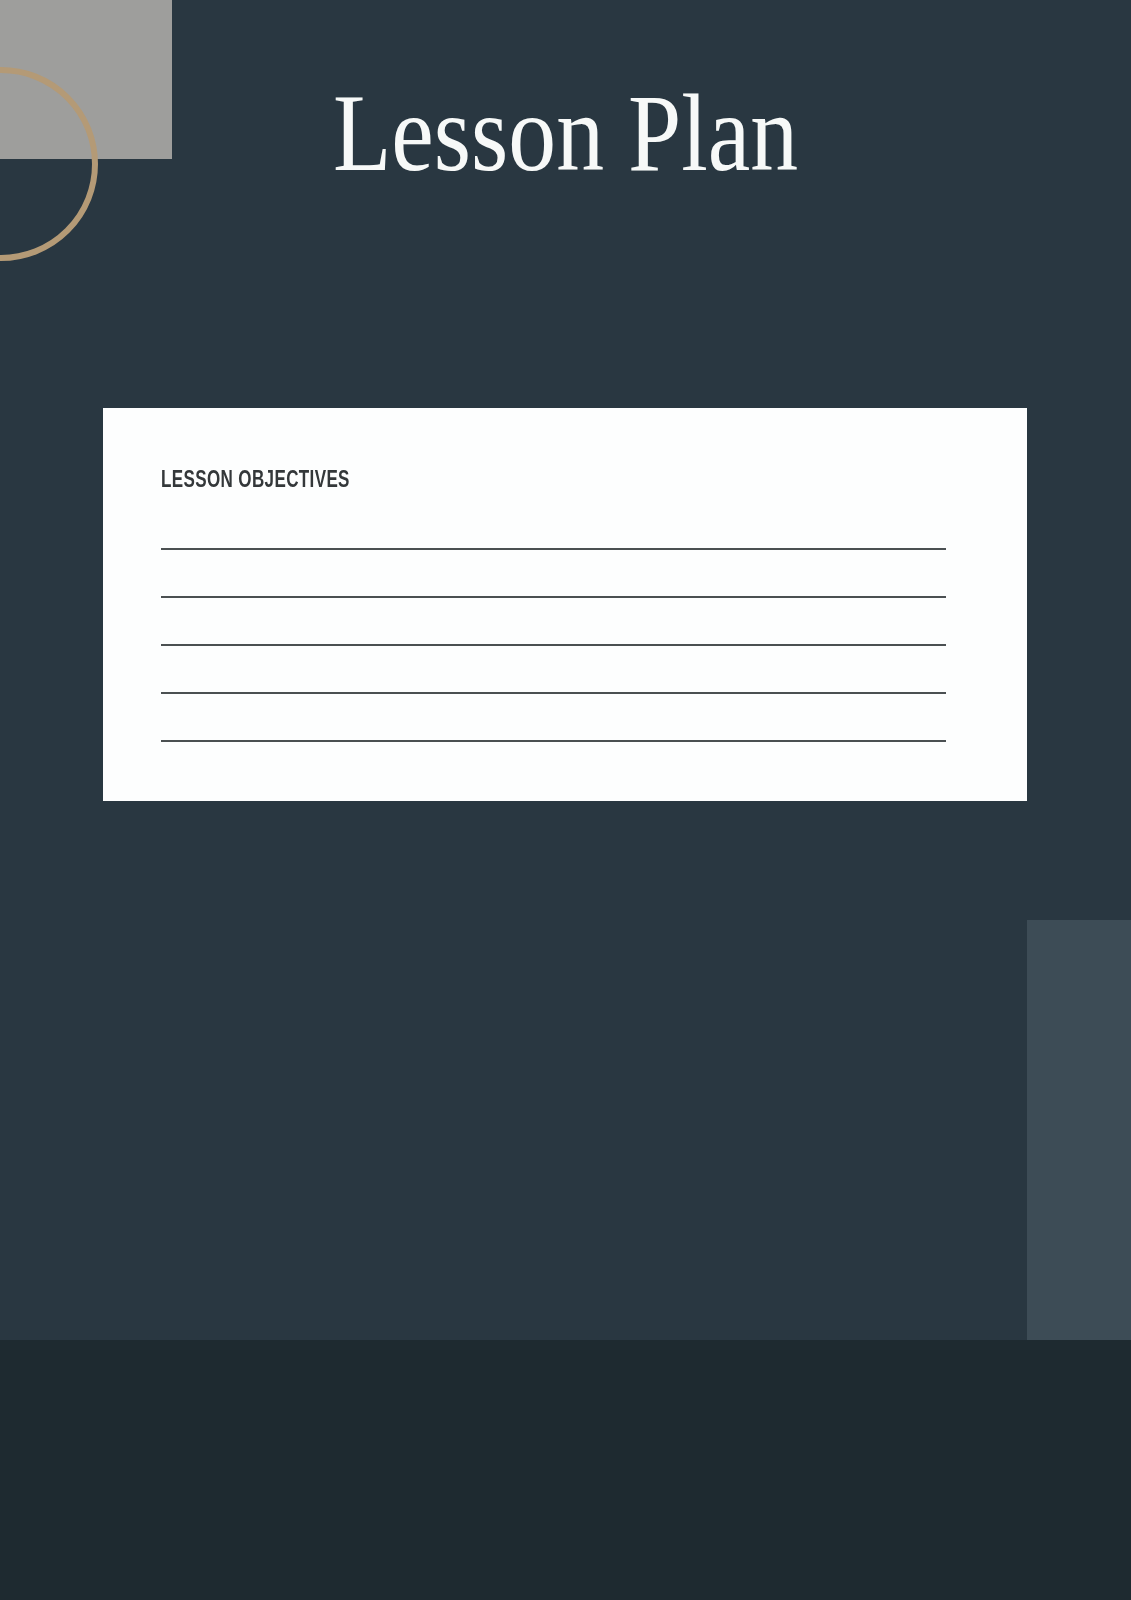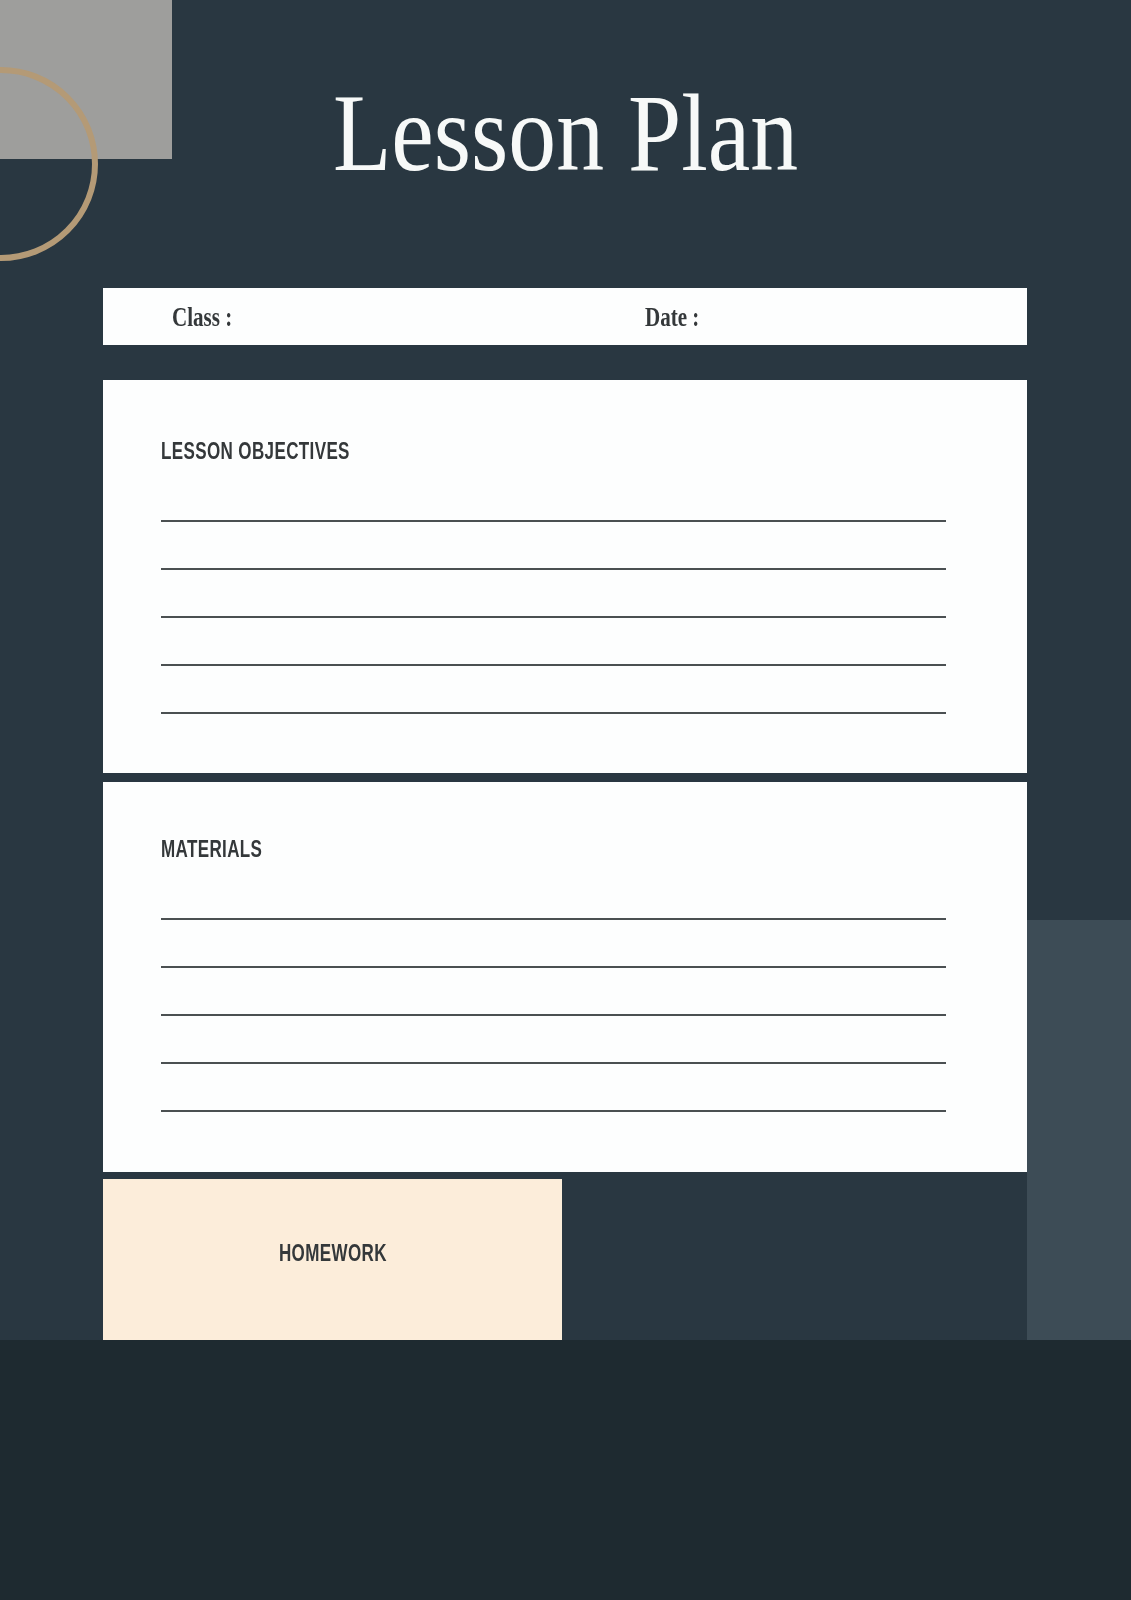--- a/index.html
+++ b/index.html
@@ -86,20 +86,21 @@
   }
   .bar-fill.class { left: 140px; }
   .bar-fill.date  { left: 610px; }
 
   
   .panel {
     position: absolute;
     left: 103px;
     width: 924px;
     background: var(--panel, #fdfefe);
+    margin-top: 28px;
   }
   .panel.objectives { top: 380px; height: 393px; }
   .panel.materials  { top: 782px; height: 390px; }
 
   .panel-heading {
     position: absolute;
     left: 58px;
     margin: 0;
     font-weight: 700;
     font-size: 23px;
@@ -153,47 +154,28 @@
 
 <div class="page">
 
   <div class="gray-square"></div>
   <div class="gold-circle"></div>
   <div class="slate-right"></div>
   <div class="slate-bottom"></div>
 
   <h1 class="title">Lesson Plan</h1>
 
-  <div class="class-date-bar">
-    <span class="bar-label class">Class :</span>
-    <span class="bar-fill class"></span>
-    <span class="bar-label date">Date :</span>
-    <span class="bar-fill date"></span>
-  </div>
 
   <section class="panel objectives">
     <h2 class="panel-heading">LESSON OBJECTIVES</h2>
     <div class="lines">
         <div class="rule"></div>
         <div class="rule"></div>
         <div class="rule"></div>
         <div class="rule"></div>
         <div class="rule"></div>
       </div>
   </section>
 
-  <section class="panel materials">
-    <h2 class="panel-heading">MATERIALS</h2>
-    <div class="lines">
-        <div class="rule"></div>
-        <div class="rule"></div>
-        <div class="rule"></div>
-        <div class="rule"></div>
-        <div class="rule"></div>
-      </div>
-  </section>
 
-  <div class="cream-box homework">
-    <h2 class="cream-heading">HOMEWORK</h2>
-  </div>
 
 
 </div>
 
 </body></html>

